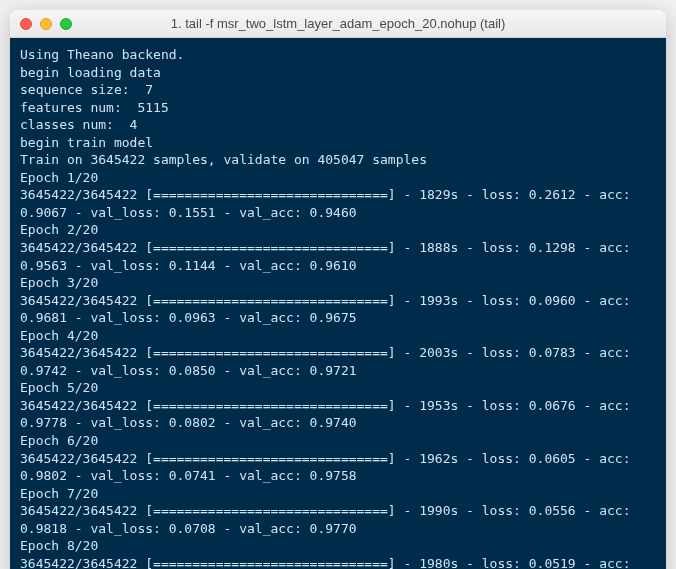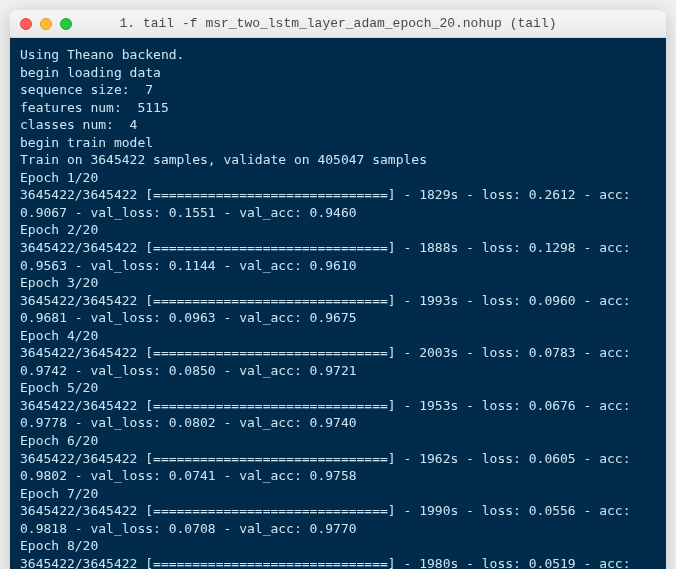--- a/index.html
+++ b/index.html
@@ -40,21 +40,20 @@
       border-radius: 50%;
     }
     .tl-close { background: #ff5f56; border: 0.5px solid #e0443e; }
     .tl-min { background: #ffbd2e; border: 0.5px solid #dea123; }
     .tl-max { background: #27c93f; border: 0.5px solid #1aab29; }
     .title {
       flex: 1;
       text-align: center;
       font-size: 13px;
       color: #4a4a4a;
-      font-family: Liberation Mono, monospace;
     }
     .terminal {
       background: #002b4a;
       color: #cde5f4;
       font-family: "Menlo", "Monaco", "Consolas", monospace;
       font-size: 13px;
       line-height: 1.35;
       padding: 8px 10px;
       height: 540px;
       overflow: hidden;

